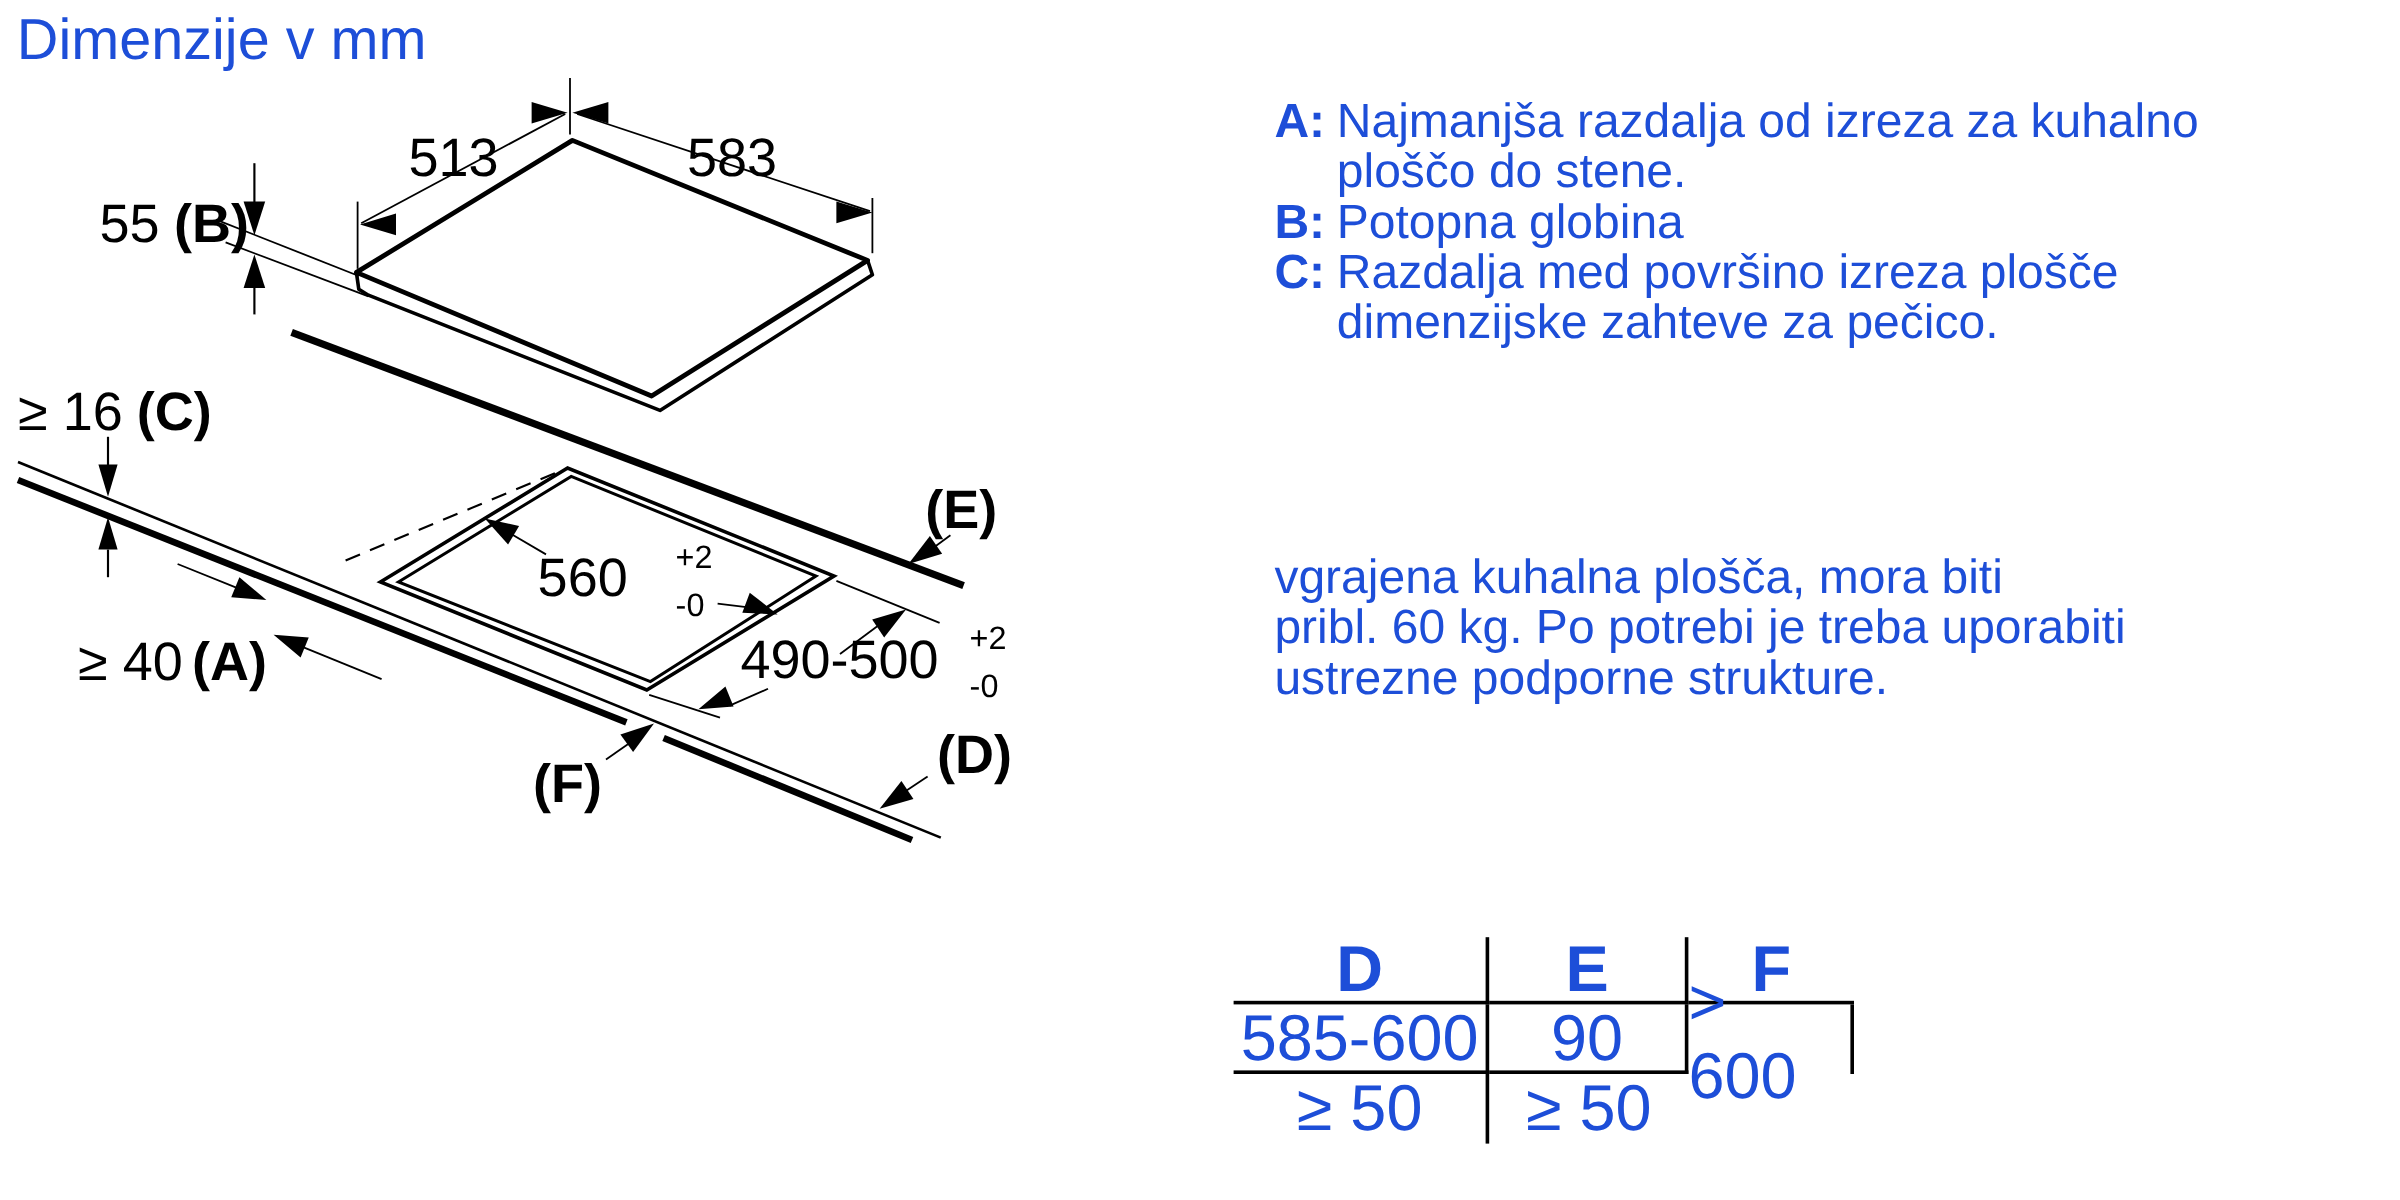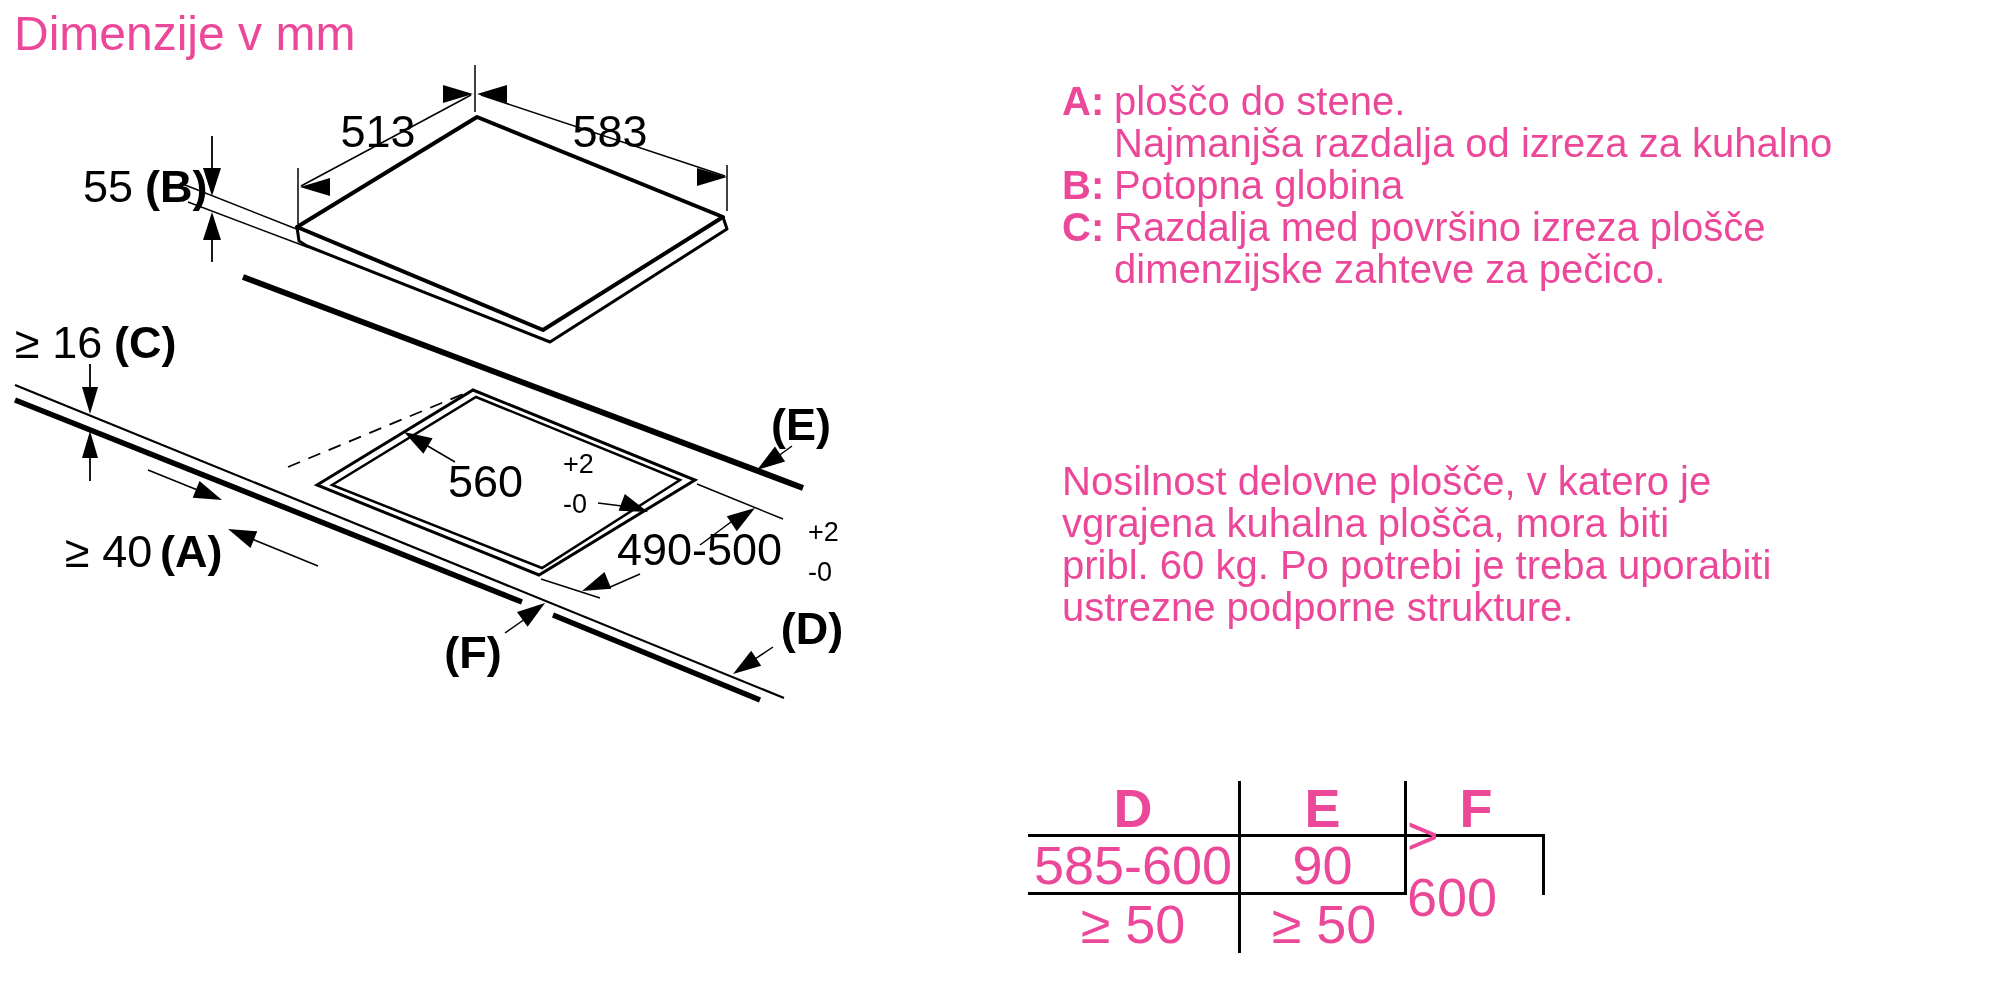--- a/index.html
+++ b/index.html
@@ -1,20 +1,20 @@
 <!DOCTYPE html>
 <html><head>
 <meta charset="utf-8">
 <style>
   html,body{margin:0;padding:0;background:#fff;}
   .page{
     position:relative;
     width:2000px;height:1000px;
     background:#ffffff;
-    color:#ec4899;
+    color:#1d4ed8;
     font-family:"Liberation Sans", sans-serif;
     overflow:hidden;
   }
   .title{
     position:absolute;left:14px;top:8px;
     font-size:48px;line-height:52px;font-weight:400;
     white-space:nowrap;
   }
   .diagram-svg{position:absolute;left:0;top:0;}
   .diagram-svg text{font-family:"Liberation Sans", sans-serif;fill:#000;}
@@ -153,41 +153,40 @@
       <line x1="505" y1="633" x2="525" y2="619" stroke-width="1.5"></line>
       <polygon points="545,603 527.6,626.7 517,612.1" stroke="none" fill="#000"></polygon>
       <text x="473" y="668" text-anchor="middle" font-size="45" font-weight="bold" stroke="none">(F)</text>
     </g>
   </svg>
 
   <div class="legend">
     <div class="legend-item">
       <div class="legend-key">A:</div>
       <div>
+        <div>Najmanjša razdalja od izreza za kuhalno</div>
         <div>ploščo do stene.</div>
-        <div>Najmanjša razdalja od izreza za kuhalno</div>
       </div>
     </div>
     <div class="legend-item">
       <div class="legend-key">B:</div>
       <div>
         <div>Potopna globina</div>
       </div>
     </div>
     <div class="legend-item">
       <div class="legend-key">C:</div>
       <div>
         <div>Razdalja med površino izreza plošče</div>
         <div>dimenzijske zahteve za pečico.</div>
       </div>
     </div>
   </div>
 
   <div class="note">
-    <div>Nosilnost delovne plošče, v katero je</div>
     <div>vgrajena kuhalna plošča, mora biti</div>
     <div>pribl. 60 kg. Po potrebi je treba uporabiti</div>
     <div>ustrezne podporne strukture.</div>
   </div>
 
   <div class="dim-table">
     <div class="cell head vline hline">D</div>
     <div class="cell head vline hline">E</div>
     <div class="cell head hline">F</div>
 

